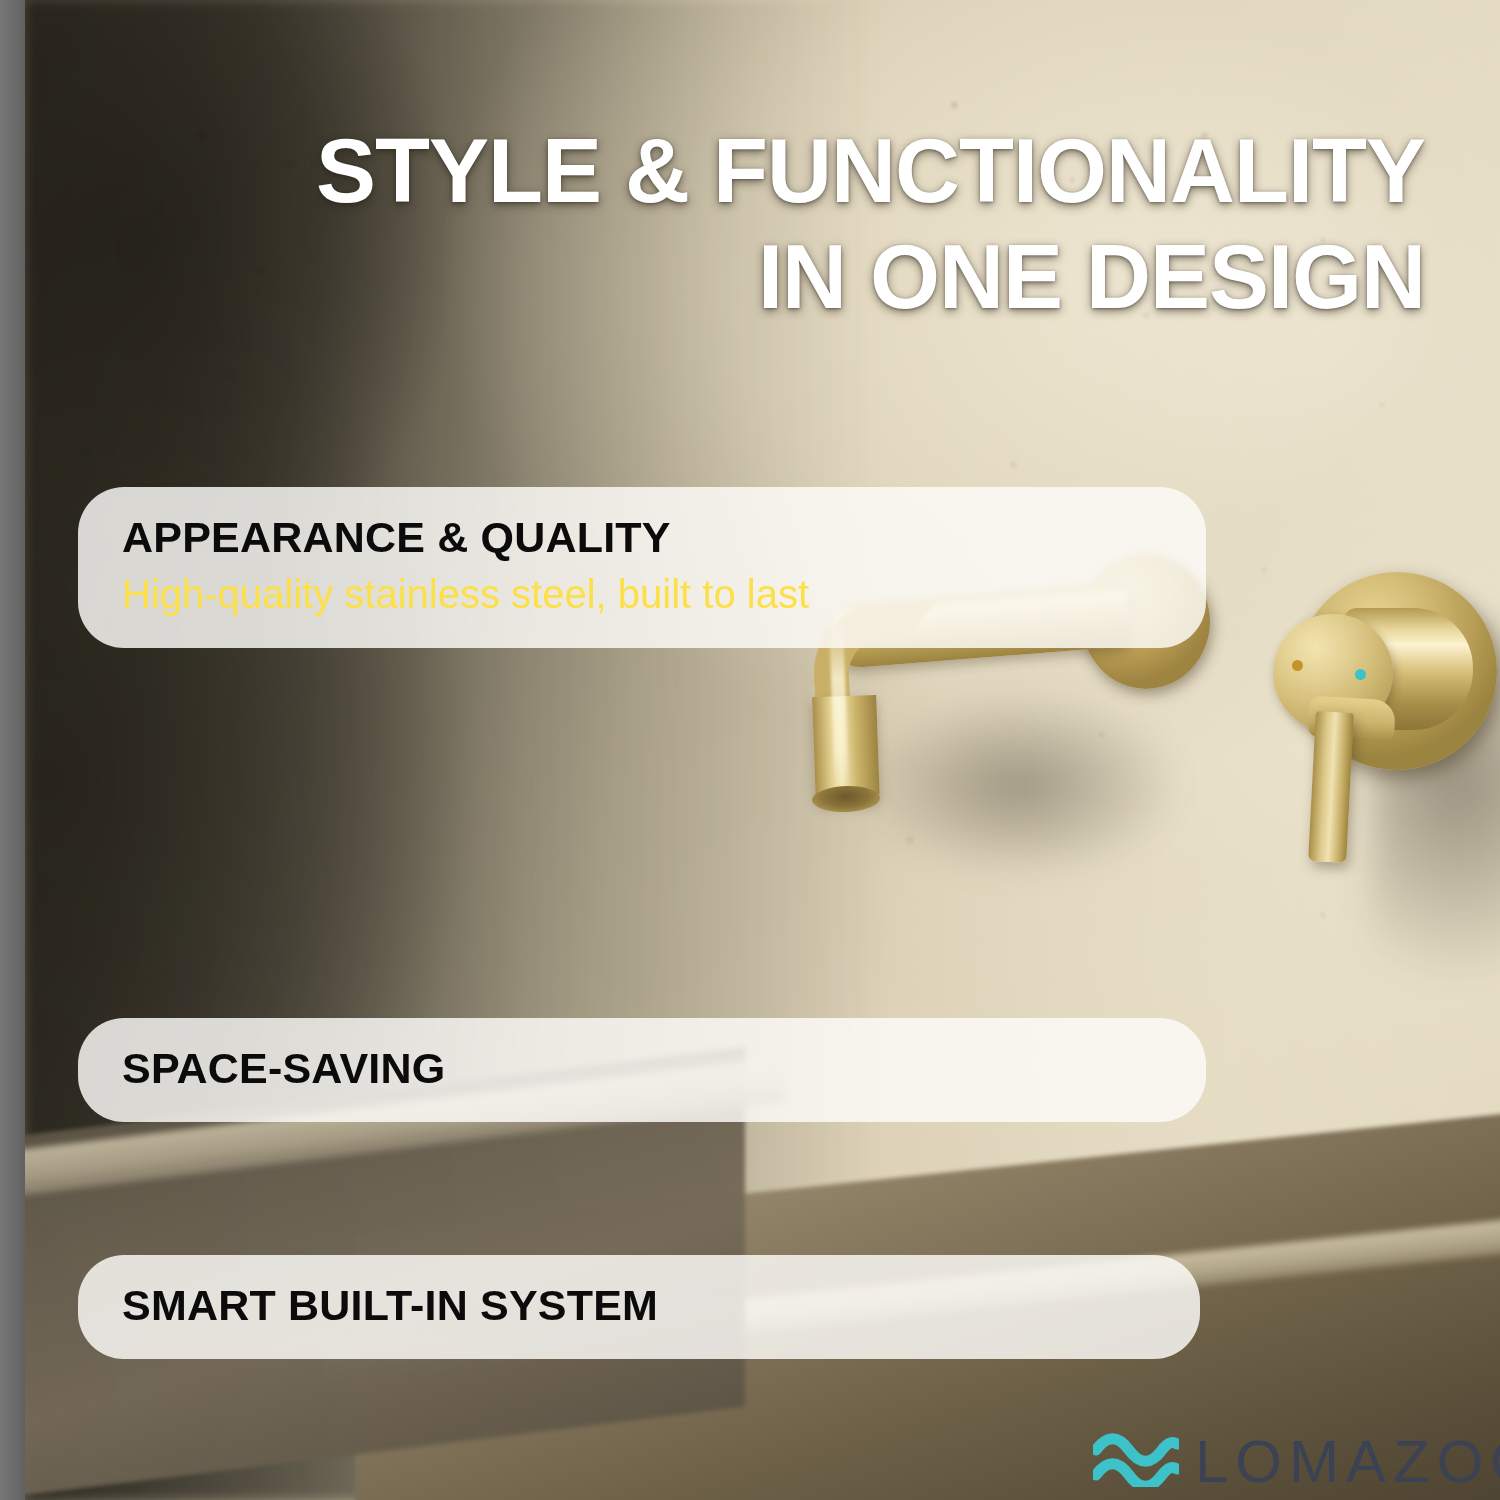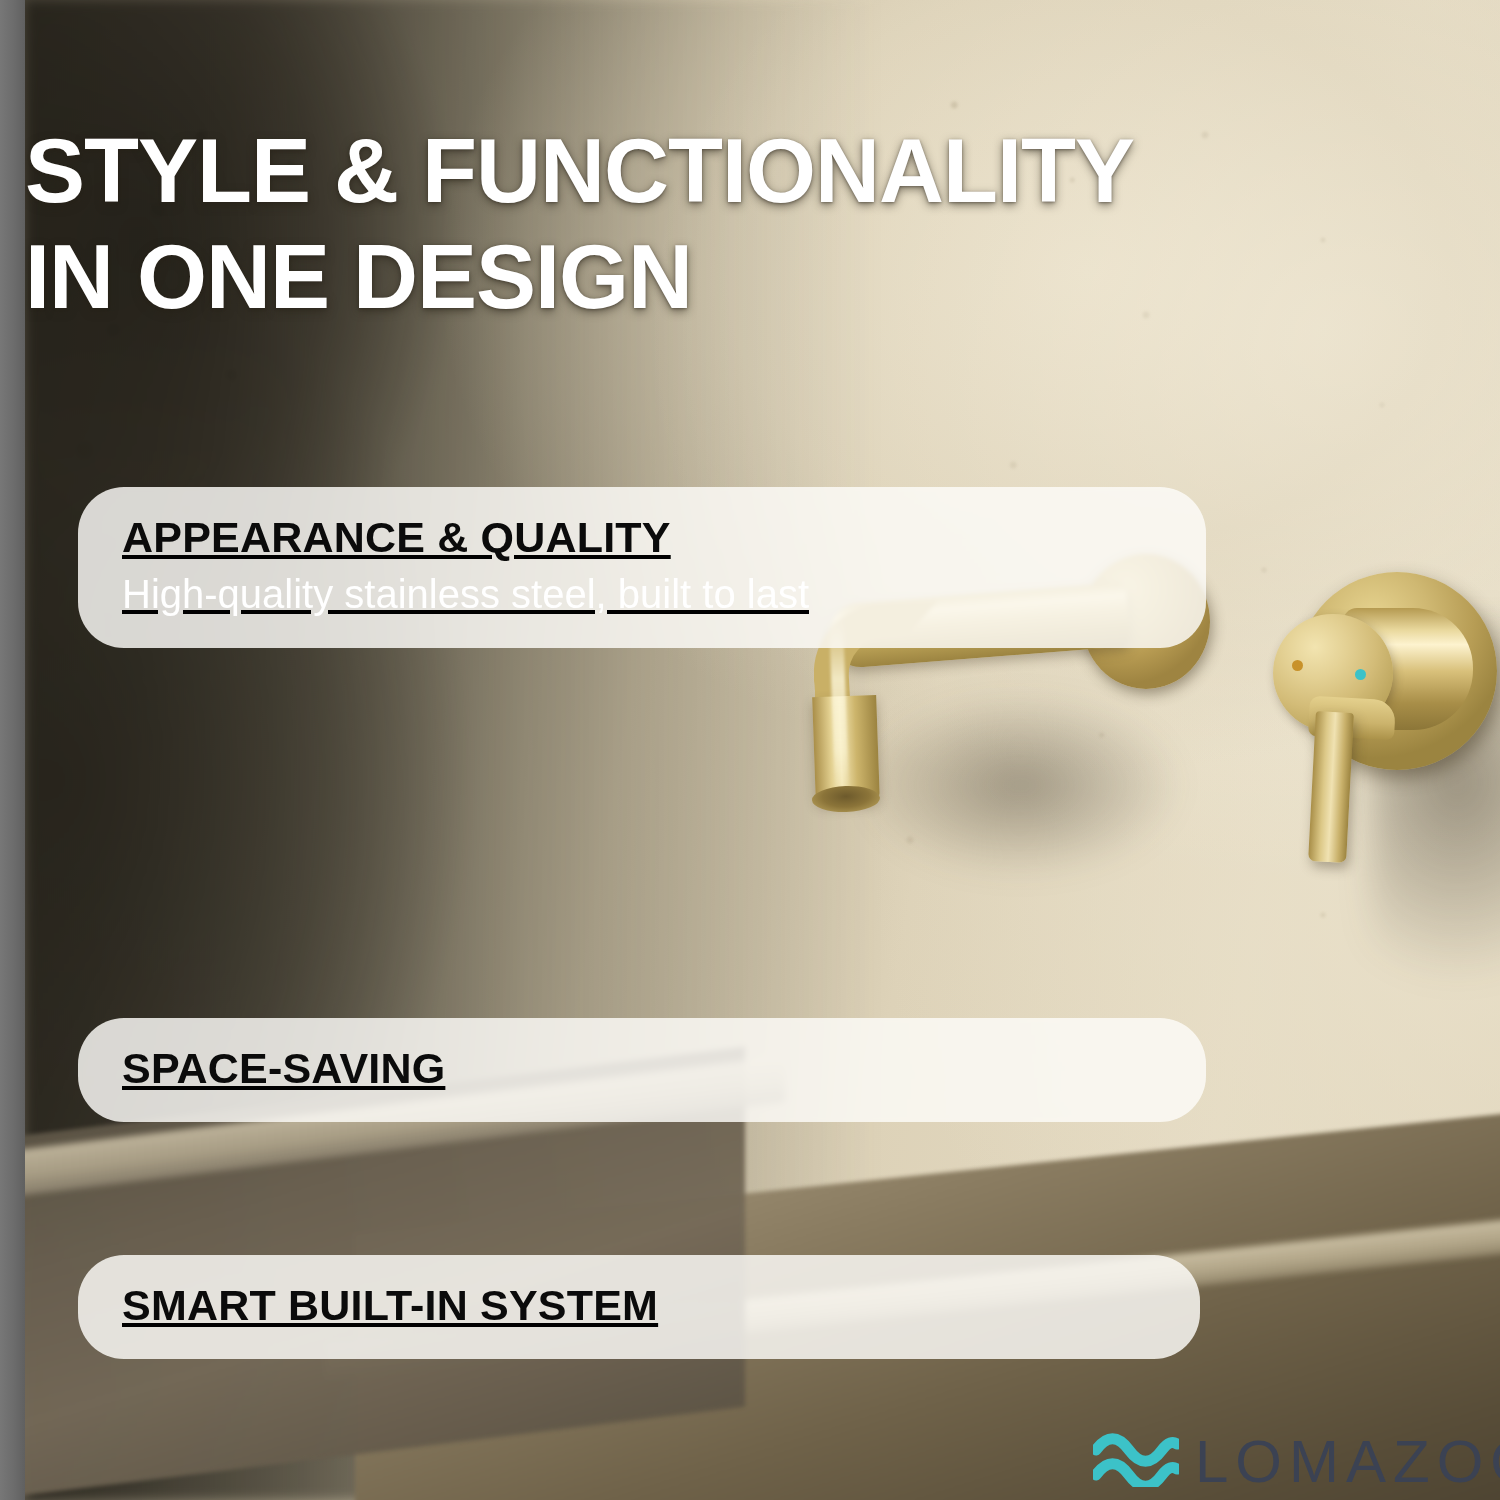--- a/index.html
+++ b/index.html
@@ -132,53 +132,52 @@
   
   .left-strip {
     position:absolute; left:0; top:0; width:25px; height:100%;
     background:linear-gradient(90deg, #777777 0%, #6c6c6c 55%, #606060 100%);
   }
 
   
   .headline {
     position:absolute;
     left:25px; top:118px; width:1400px;
-    text-align:left;
+    text-align:right;
     color:#ffffff;
     font-size:90px;
     font-weight:700;
     line-height:1.18;
     letter-spacing:-1px;
     text-shadow:0 3px 10px rgba(40,34,24,.55), 0 1px 3px rgba(40,34,24,.45);
     white-space:pre-line;
   }
 
   
   .cards { position:absolute; left:0; top:0; width:1500px; height:1500px; }
 
   .card {
     position:absolute;
     left:78px;
     background:rgba(252,251,248,.83);
     border-radius:46px;
     padding:26px 44px 30px 44px;
     backdrop-filter:blur(2px);
-    text-decoration:underline;
   }
   .card-title {
     color:#0b0b0b;
     font-size:43px;
     font-weight:700;
     letter-spacing:.2px;
     line-height:1.12;
     white-space:nowrap;
   }
   .card-desc {
     margin-top:10px;
-    color:#ffffff;
+    color:#fde047;
     font-size:40px;
     font-weight:400;
     line-height:1.18;
     white-space:nowrap;
   }
 
   #card-0 { top:487px;  width:1128px; }
   #card-1 { top:760px;  width:1134px; }
   #card-2 { top:1010px; width:1128px;margin-top:8px; }
   #card-3 { top:1255px; width:1122px; }

